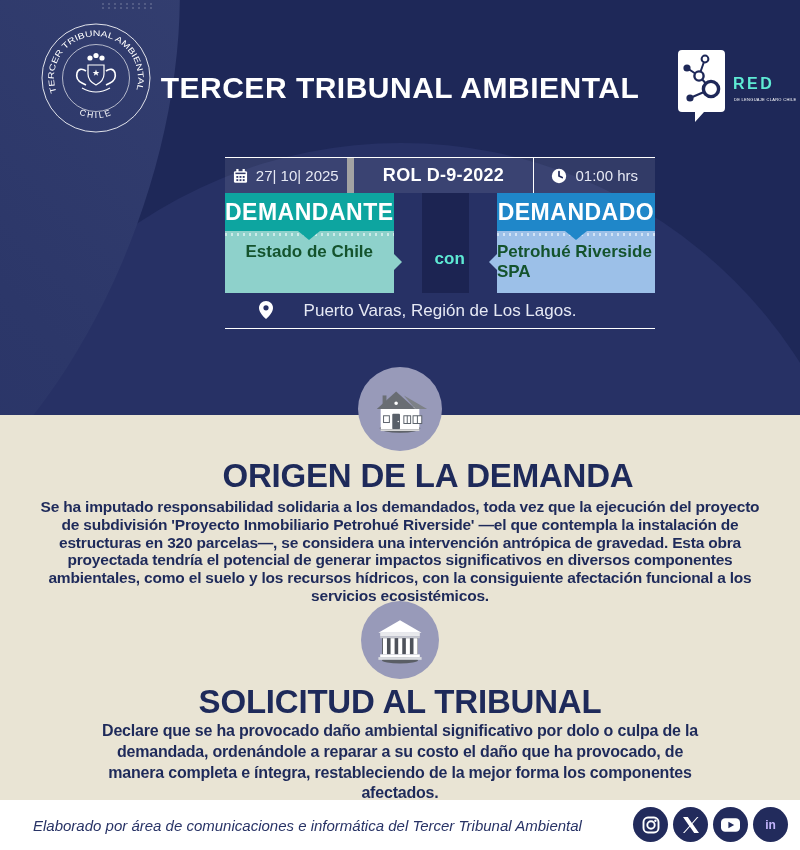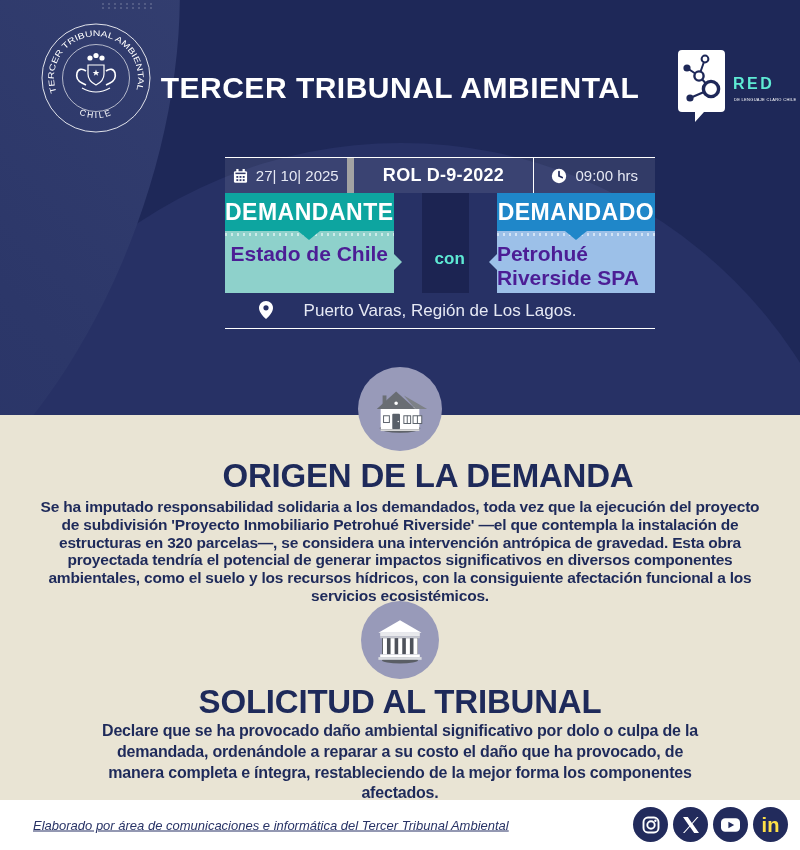--- a/index.html
+++ b/index.html
@@ -33,21 +33,21 @@
   .c-time{width:122px;}
   .row2{display:flex;height:100px;gap:28px;}
   .party{width:187px;display:flex;flex-direction:column;}
   .plaintiff{--hdr:#0da5a0;--bod:#8ed1cb;}
   .defendant{--hdr:#1f87c9;--bod:#9cc0e8;}
   .party-header{height:38px;background:var(--hdr);position:relative;display:flex;align-items:center;
     justify-content:center;color:#ffffff;font-weight:bold;font-size:23px;letter-spacing:.5px;z-index:2;}
   .party-header::after{content:"";position:absolute;left:50%;top:100%;transform:translateX(-50%);
     border:11px solid transparent;border-top:9px solid var(--hdr);border-bottom:0;}
   .party-body{flex:1;background:var(--bod);position:relative;display:flex;justify-content:center;
-    padding-top:11px;font-weight:bold;font-size:21px;color:#4c1d95;}
+    padding-top:11px;font-weight:bold;font-size:17px;color:#14532d;}
   .party-body::before{content:"";position:absolute;left:0;right:0;top:2px;height:3px;
     background:repeating-linear-gradient(90deg,rgba(255,255,255,.55) 0 2px,transparent 2px 6px);}
   .plaintiff .party-body::after{content:"";position:absolute;right:-8px;top:23px;
     border:8px solid transparent;border-left:8px solid var(--bod);border-right:0;}
   .defendant .party-body::after{content:"";position:absolute;left:-8px;top:23px;
     border:8px solid transparent;border-right:8px solid var(--bod);border-left:0;}
   .connector{width:56px;background:#1c2452;position:relative;}
   .connector span{position:absolute;left:9px;right:0;top:56px;text-align:center;color:#5eead4;
     font-weight:bold;font-size:17px;}
   .row3{height:35px;border-bottom:1px solid #ffffff;position:relative;display:flex;align-items:center;
@@ -63,25 +63,25 @@
   .sec-title{position:absolute;left:0;width:100%;margin:0;text-align:center;color:#1e2a5a;
     font-size:33px;font-weight:bold;letter-spacing:-.2px;}
   .origin-title{top:42px;margin-left:28px;}
   .request-title{top:268px;}
   .sec-body{position:absolute;margin:0;text-align:center;color:#1e2a5a;font-weight:600;}
   .origin-body{top:83px;left:35px;width:730px;font-size:15.5px;line-height:1.15;letter-spacing:-.2px;}
   .request-body{top:306px;left:90px;width:620px;font-size:16px;line-height:1.3;letter-spacing:-.2px;}
   
   .footer{position:absolute;left:0;top:800px;width:800px;height:50px;background:#ffffff;}
   .credit{position:absolute;left:33px;top:50%;transform:translateY(-50%);margin:0;
-    font-style:italic;font-size:13px;color:#283366;text-decoration:underline;}
+    font-style:italic;font-size:15px;color:#283366;}
   .social{position:absolute;right:12px;top:7px;display:flex;gap:5px;}
   .soc{width:35px;height:35px;border-radius:50%;background:#222b5c;display:flex;align-items:center;
     justify-content:center;cursor:pointer;}
-  .in-glyph{color:#fde047;font-weight:bold;font-size:20px;line-height:16px;}
+  .in-glyph{color:#c4b5fd;font-weight:bold;font-size:12px;line-height:16px;}
 </style>
 </head>
 <body>
 
 <div class="frame">
 
   <header class="hero">
     <div class="bg-ellipse"></div>
     <div class="swoosh"></div>
     <div class="dots"></div>
@@ -155,21 +155,21 @@
           <span>27| 10| 2025</span>
         </div>
         <div class="cell c-rol">
           <span>ROL D-9-2022</span>
         </div>
         <div class="cell c-time">
           <svg width="16" height="16" viewBox="0 0 16 16">
             <circle cx="8" cy="8" r="7.2" fill="#ffffff"></circle>
             <path d="M8 3.6 V8 L11.2 9.6" stroke="#222b5c" stroke-width="1.7" fill="none" stroke-linecap="round"></path>
           </svg>
-          <span>09:00 hrs</span>
+          <span>01:00 hrs</span>
         </div>
       </div>
 
       <div class="row2">
         <div class="party plaintiff">
           <div class="party-header">
             <span>DEMANDANTE</span>
           </div>
           <div class="party-body">
             <span>Estado de Chile</span>

